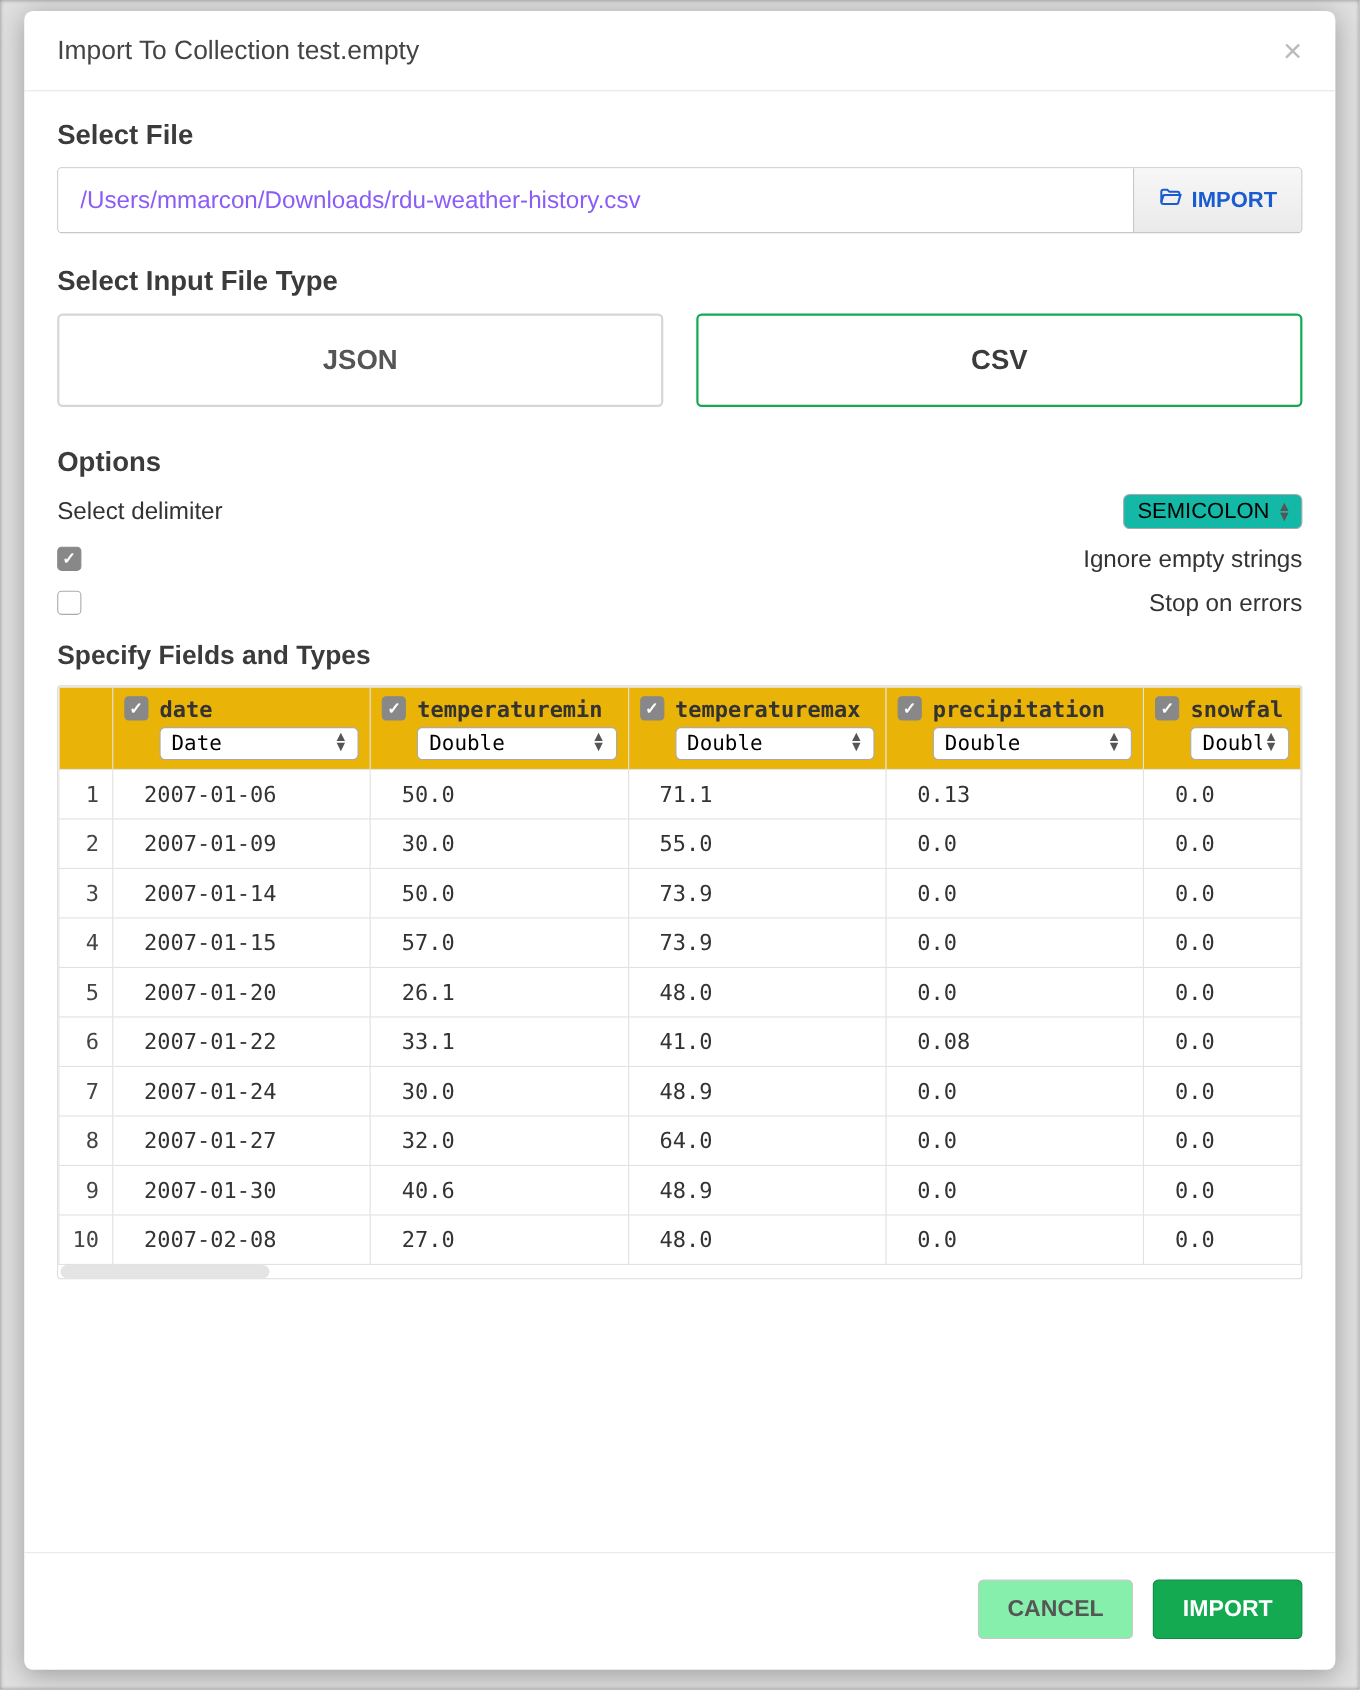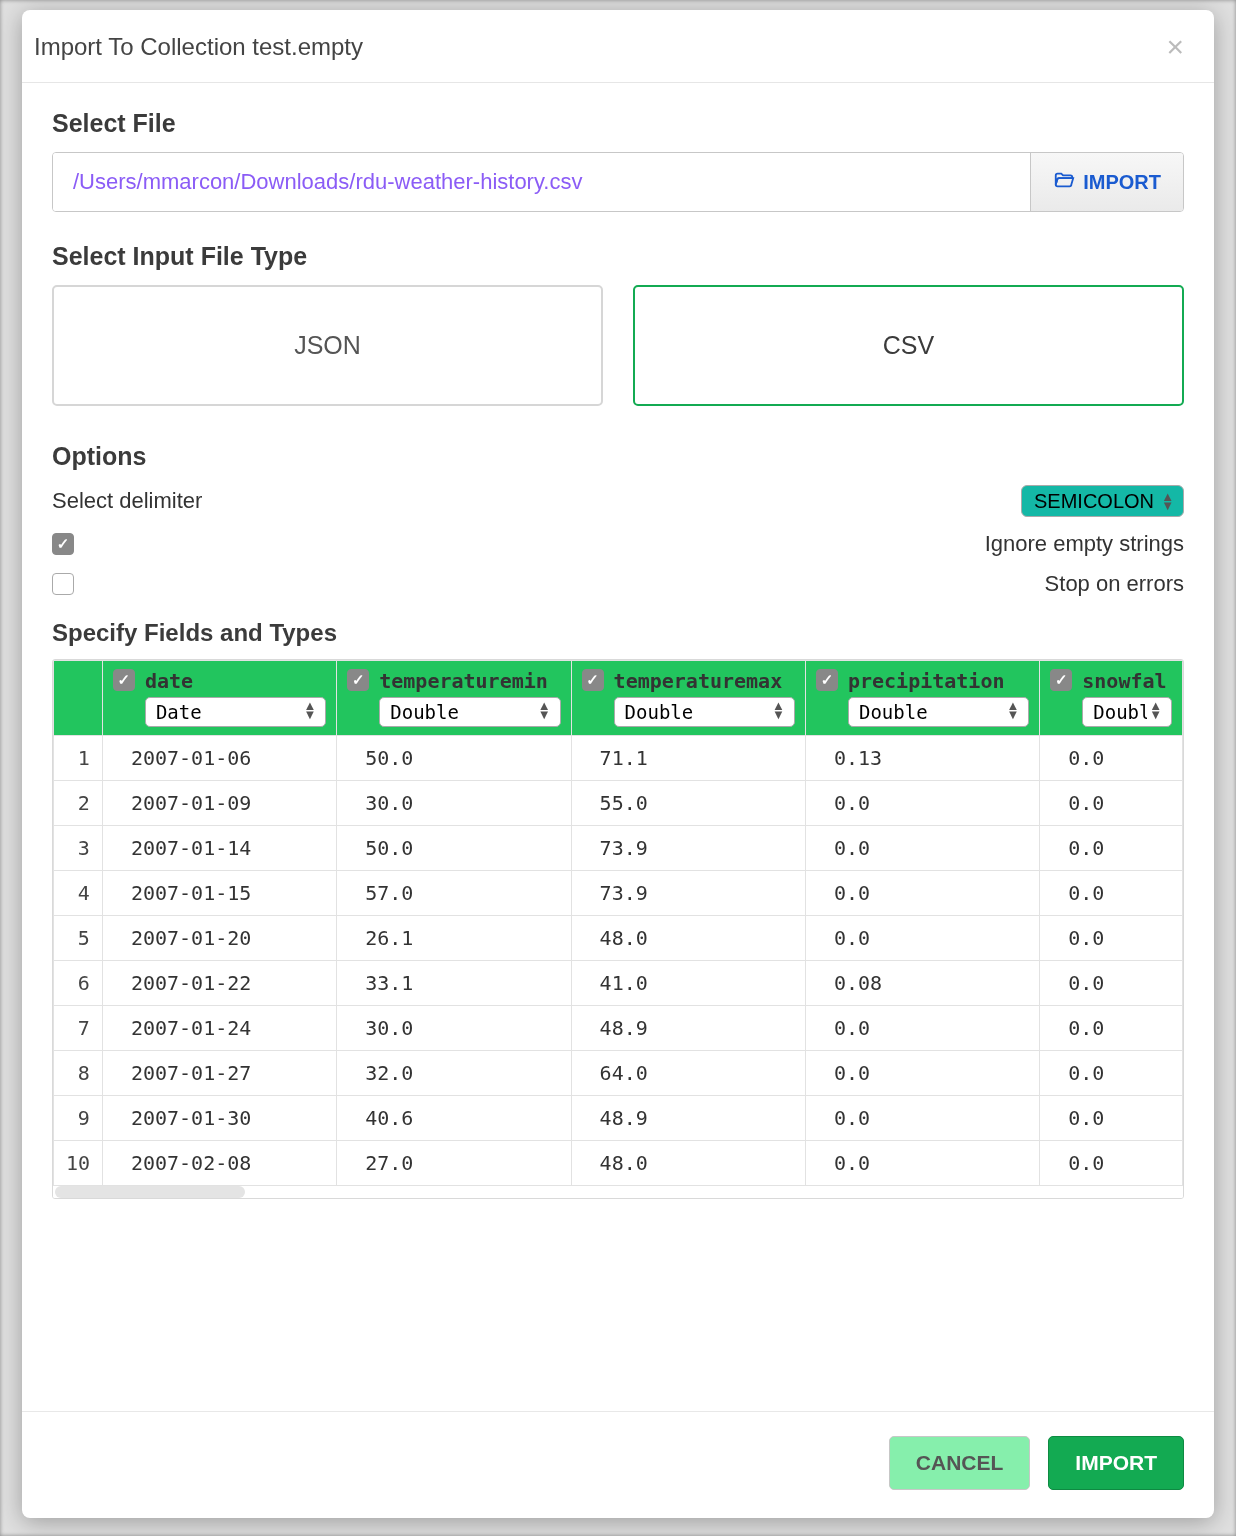--- a/index.html
+++ b/index.html
@@ -27,21 +27,21 @@
     border-radius: 8px;
     box-shadow: 0 4px 24px rgba(0,0,0,0.3);
     display: flex;
     flex-direction: column;
     overflow: hidden;
   }
   .modal-header {
     display: flex;
     align-items: center;
     justify-content: space-between;
-    padding: 22px 30px 20px 12px;
+    padding: 22px 30px 20px 30px;
     border-bottom: 1px solid #e6e6e6;
   }
   .modal-title {
     font-size: 24px;
     font-weight: 400;
     color: #444;
   }
   .close-btn {
     font-size: 30px;
     color: #bbb;
@@ -90,23 +90,23 @@
     color: #1a5bd0;
     cursor: pointer;
   }
   .filetype-row {
     display: flex;
     gap: 30px;
     margin-bottom: 36px;
   }
   .filetype-btn {
     flex: 1;
-    padding: 44px 0;
+    padding: 26px 0;
     font-size: 25px;
-    font-weight: 400;
+    font-weight: 700;
     color: #555;
     background: #fff;
     border: 2px solid #d6d6d6;
     border-radius: 5px;
     cursor: pointer;
   }
   .filetype-btn.selected {
     border-color: #13aa52;
     color: #3b3b3b;
   }
@@ -187,21 +187,21 @@
     border-collapse: collapse;
     width: 100%;
     table-layout: fixed;
   }
   th, td {
     border: 1px solid #e2e2e2;
     text-align: left;
     vertical-align: top;
   }
   th {
-    background: #22c55e;
+    background: #eab308;
     padding: 8px 10px;
   }
   .rownum-col { width: 48px; }
   td.rownum {
     text-align: right;
     padding: 10px 12px;
     font-family: Menlo, Consolas, monospace;
     font-size: 20px;
     color: #444;
     background: #fff;

